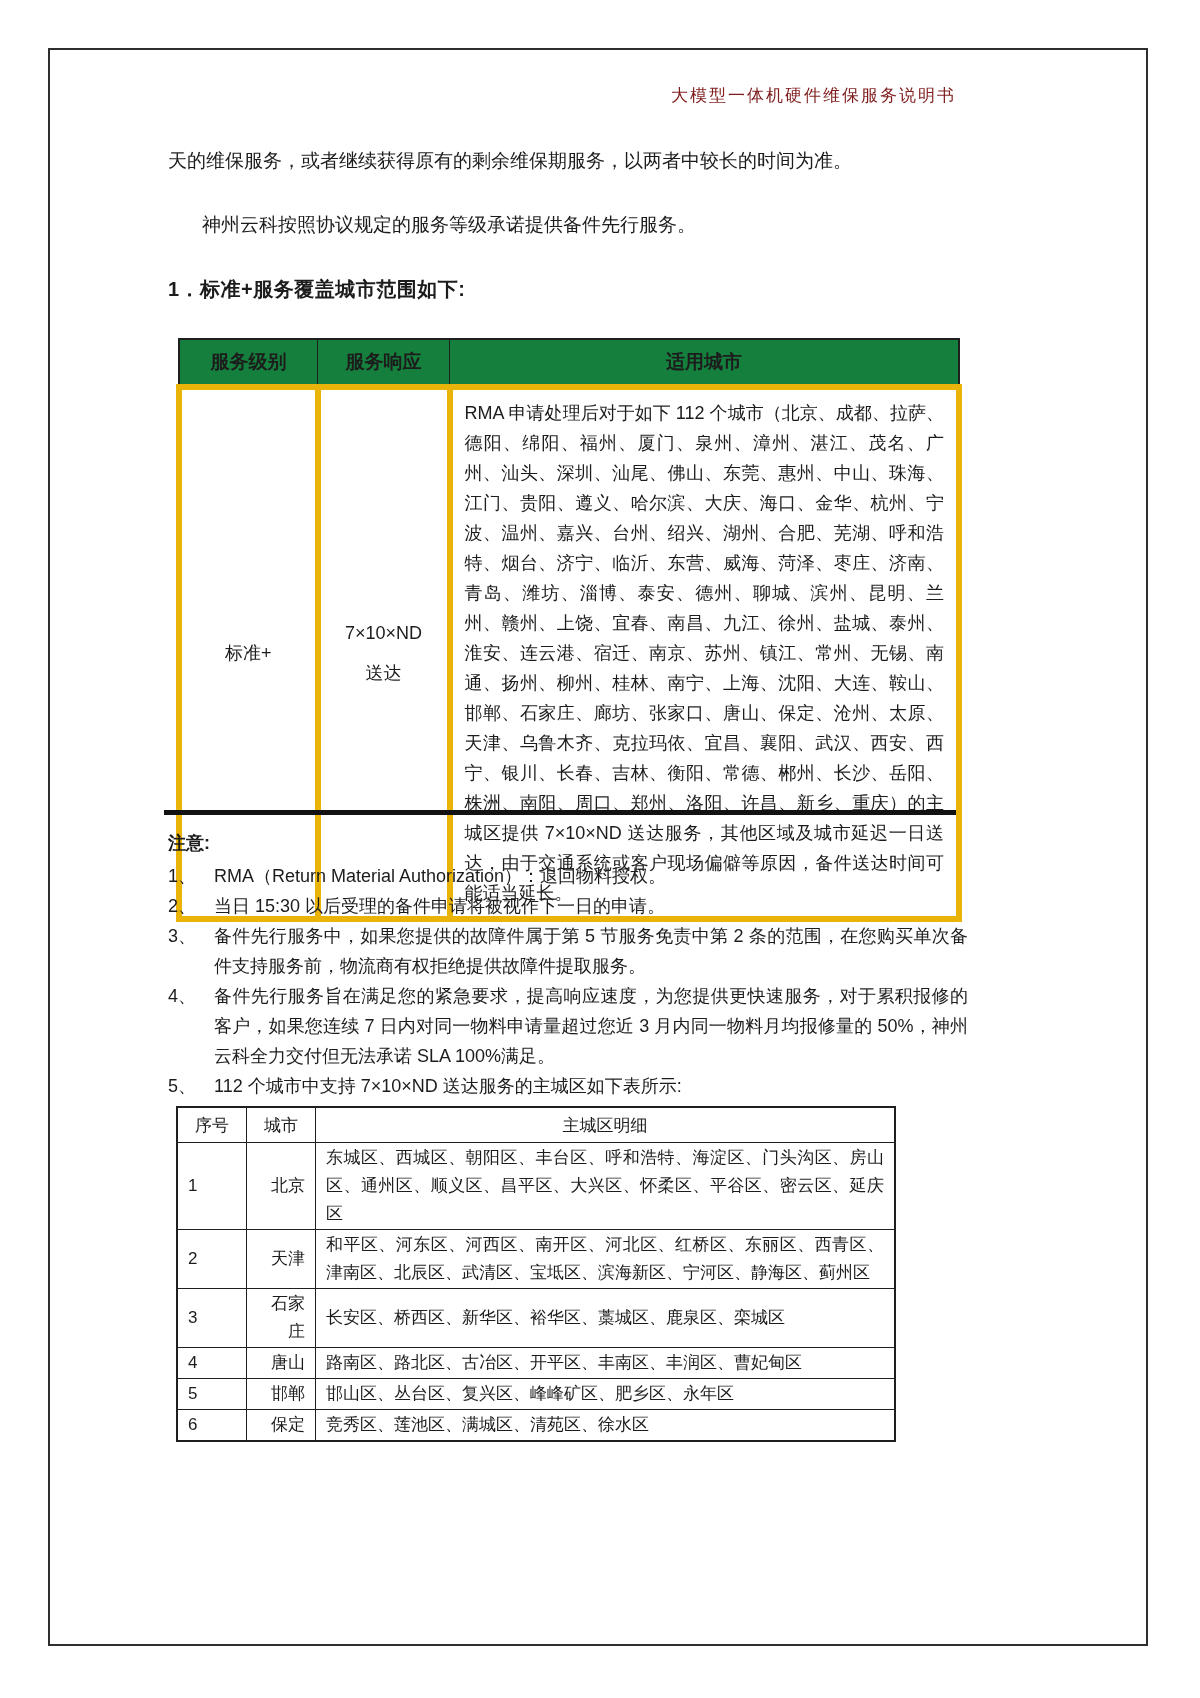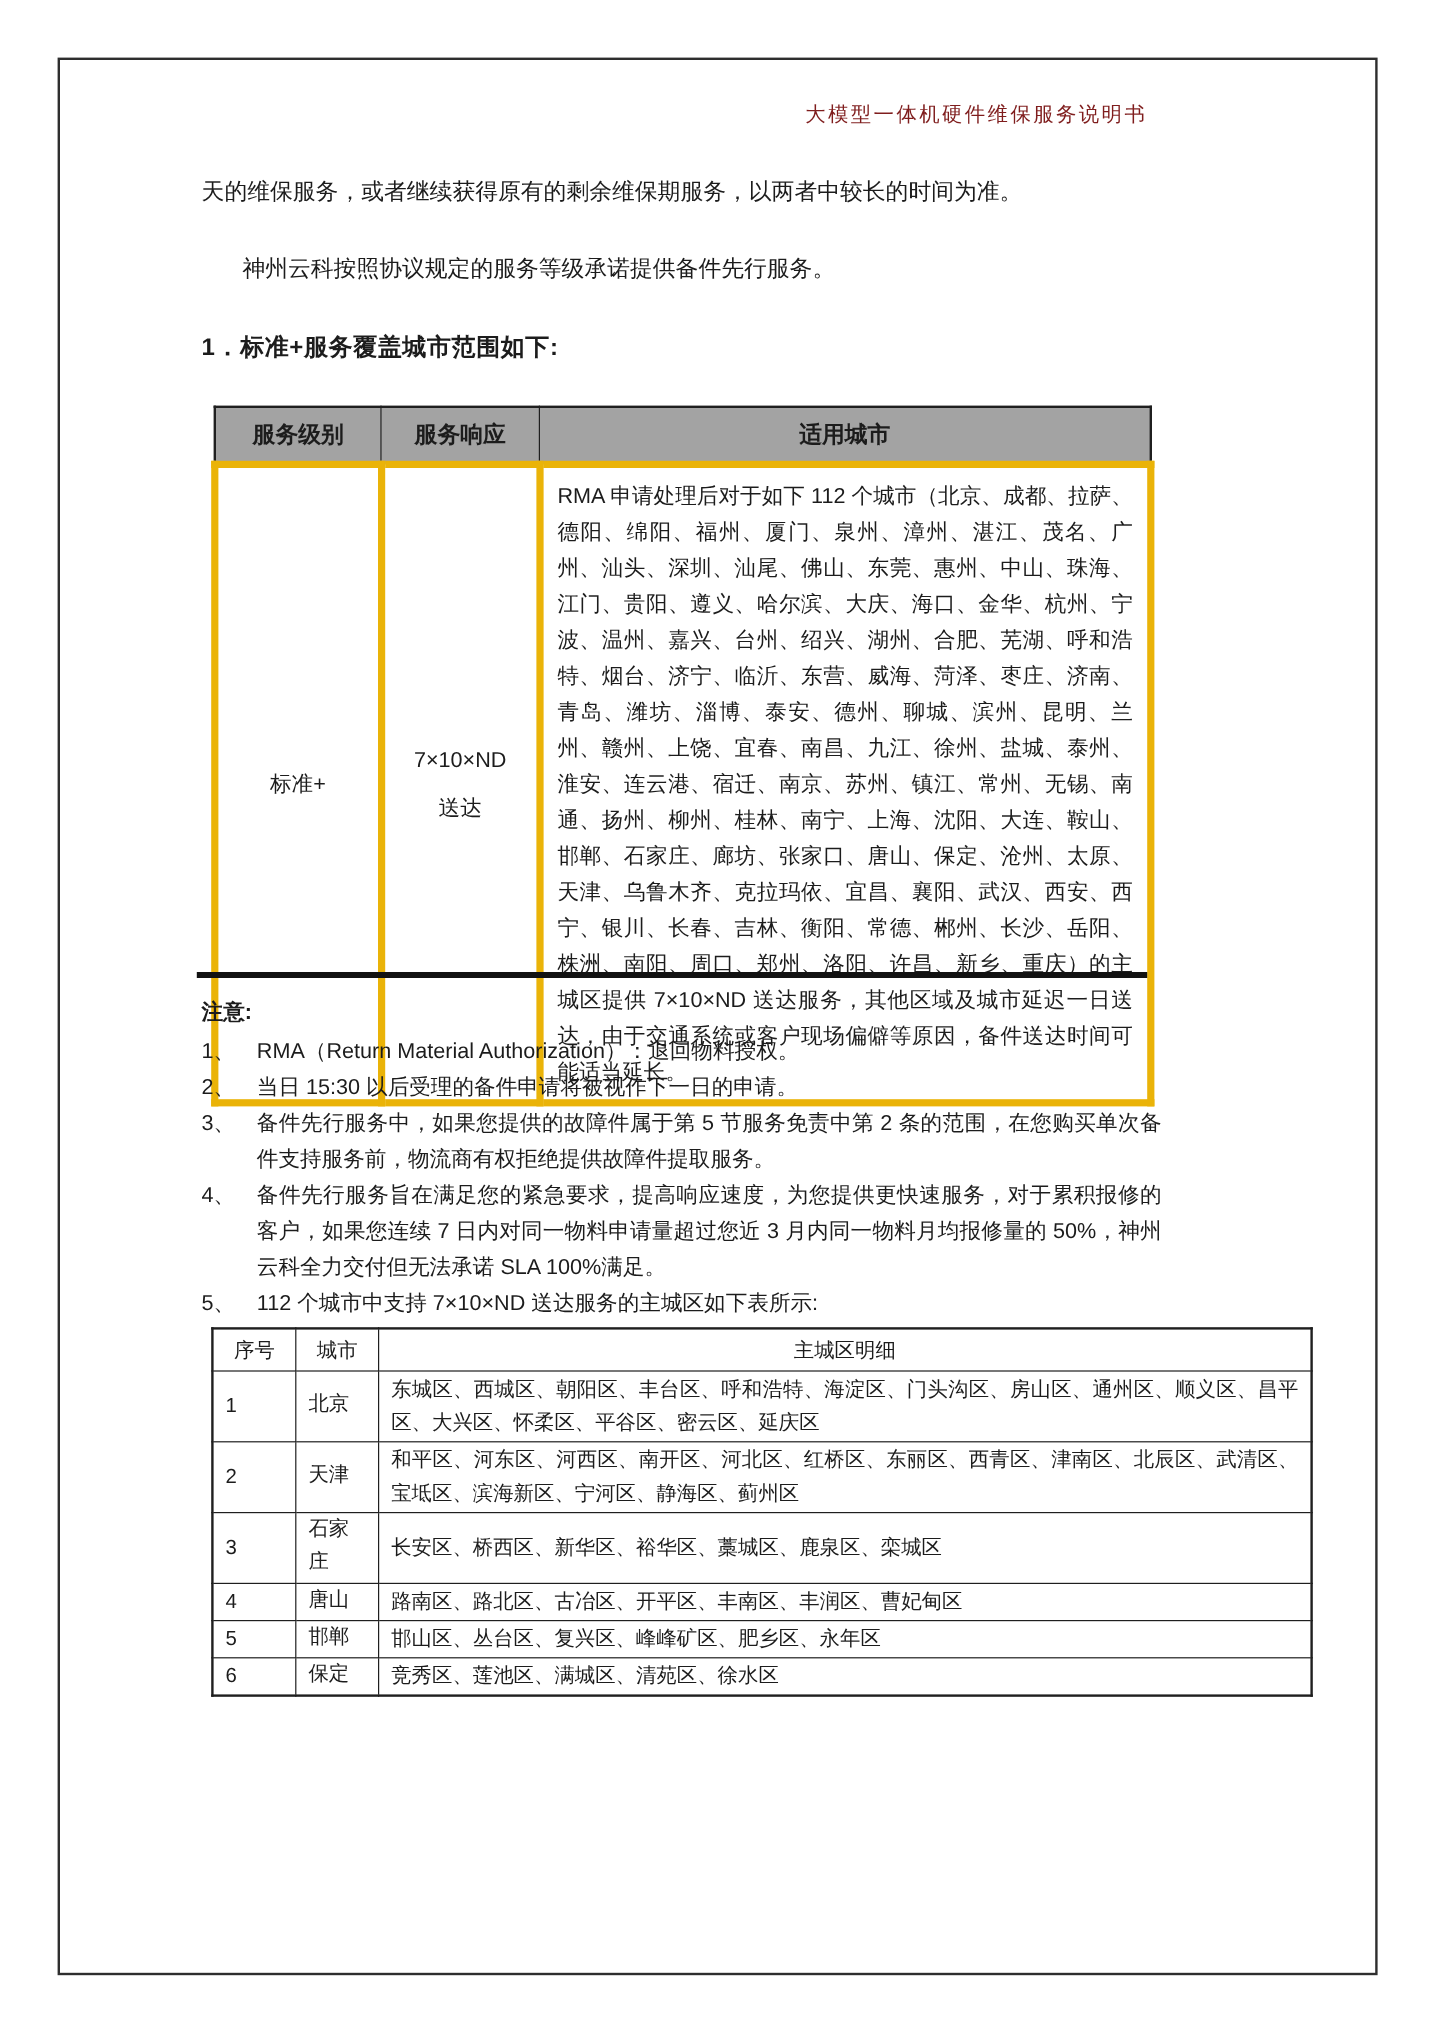--- a/index.html
+++ b/index.html
@@ -22,54 +22,54 @@
   .para2{top:212px;text-indent:34px;}
   .sec-heading{
     position:absolute;top:276px;left:168px;font-size:20px;font-weight:bold;
     letter-spacing:0.5px;
   }
   
   .svc-table-wrap{position:absolute;top:338px;left:176px;width:786px;}
   table{border-collapse:collapse;}
   .svc-table{width:786px;border:2px solid #1f1f1f;}
   .svc-table th{
-    background:#a3a3a3;border:1px solid #1f1f1f;font-size:19px;font-weight:bold;
+    background:#15803d;border:1px solid #1f1f1f;font-size:19px;font-weight:bold;
     height:42px;text-align:center;vertical-align:middle;
   }
   .svc-table td{border:6px solid #eab308;vertical-align:middle;}
   .col-level{width:135px;}
   .col-resp{width:129px;}
   .cell-level{text-align:center;font-size:18px;}
   .cell-resp{text-align:center;font-size:18px;line-height:40px;}
   .cell-cities{
     font-size:18px;line-height:30px;padding:8px 12px;text-align:justify;
     text-justify:inter-character;
   }
   
   .divider{position:absolute;top:810px;left:164px;width:792px;height:5px;background:#121212;}
   
   .notes{position:absolute;top:830px;left:168px;width:800px;font-size:18px;}
   .notes-label{font-weight:bold;font-size:18px;line-height:26px;margin-bottom:5px;}
   .note{display:flex;line-height:30px;text-align:justify;}
   .note-num{width:46px;flex-shrink:0;}
   .note-text{flex:1;}
   
-  .dst-table{width:918px;border:2px solid #1f1f1f;margin-top:5px;margin-left:8px;}
+  .dst-table{width:720px;border:2px solid #1f1f1f;margin-top:5px;margin-left:8px;}
   .dst-table th{
     border:1px solid #1f1f1f;font-size:17px;font-weight:normal;
     height:32px;text-align:center;vertical-align:middle;background:#ffffff;
   }
   .dst-table td{
     border:1px solid #1f1f1f;font-size:17px;line-height:28px;
     vertical-align:middle;padding:1px 10px;
   }
   .col-no{width:66px;}
   .col-city{width:66px;}
   .cell-no{padding-left:16px;}
-  .cell-city{text-align:left;padding:1px 12px;font-family:Liberation Mono, monospace;}
+  .cell-city{text-align:right;padding:1px 12px;}
   .cell-districts{text-align:justify;text-justify:inter-character;}
   
   .footer{
     position:absolute;top:1482px;left:168px;width:790px;text-align:center;
     font-family:"Liberation Serif","DejaVu Serif",serif;font-size:18px;
     font-weight:bold;color:#111;
   }
   .footer .sep{font-weight:normal;padding:0 4px;}
 </style>
 </head>

